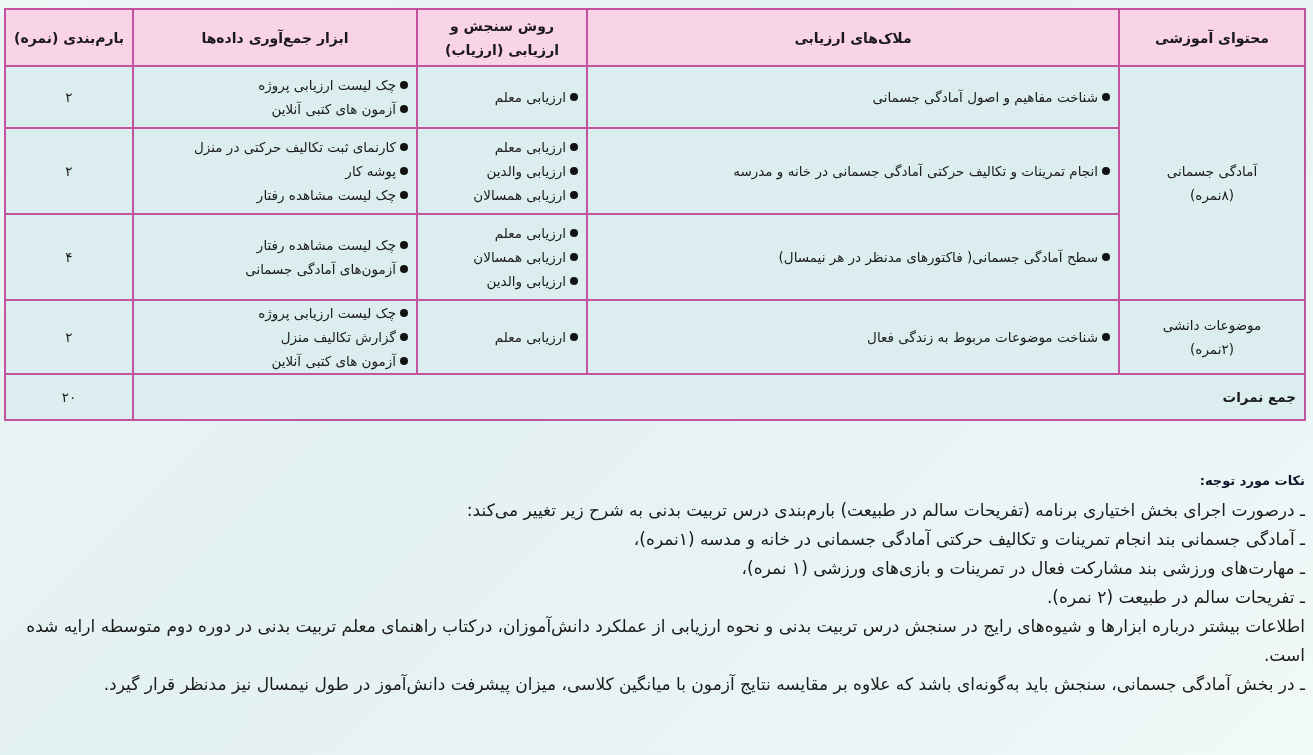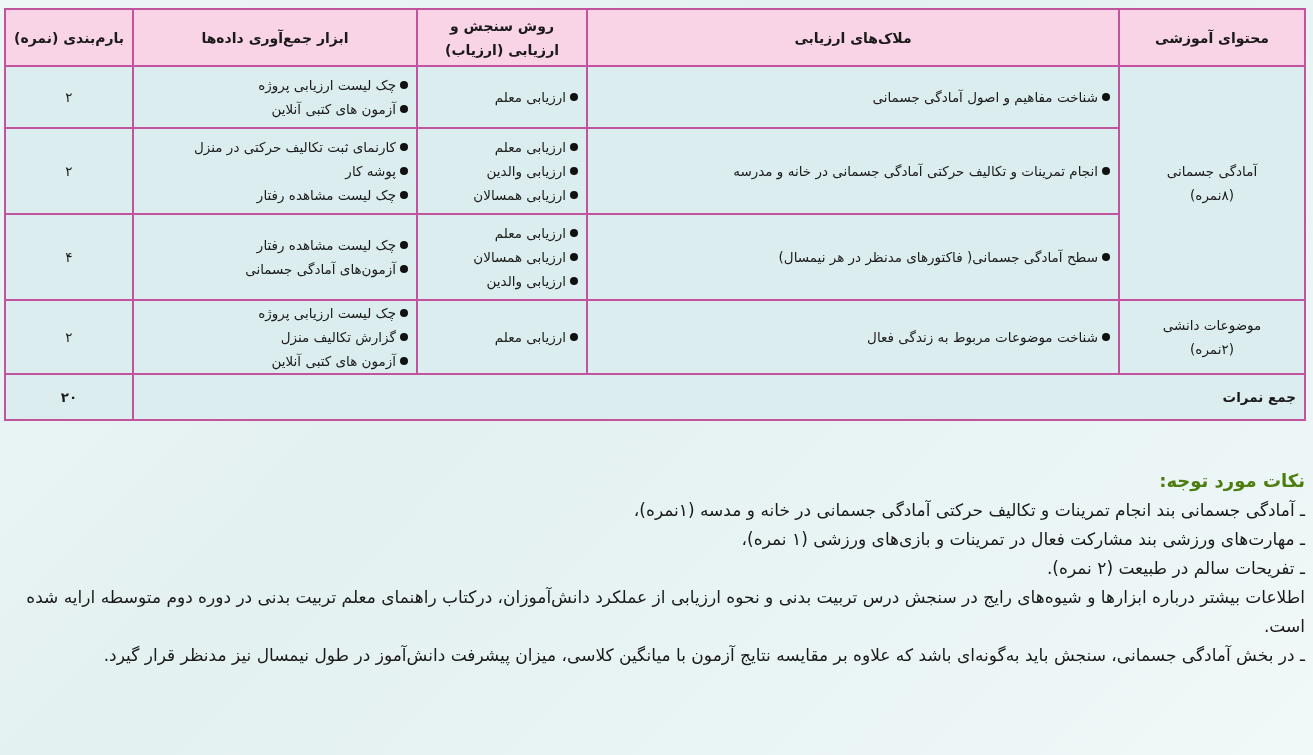--- a/index.html
+++ b/index.html
@@ -28,26 +28,26 @@
   table.eval td { background:#dcedef; }
   td.center { text-align:center; }
   td.list { text-align:right; }
   ul { list-style:none; margin:0; padding:0; }
   ul li { position:relative; padding-right:12px; white-space:nowrap; }
   ul li::before {
     content:""; position:absolute; right:0; top:8px; width:8px; height:8px; border-radius:50%; background:#111;
   }
   .score { text-align:center; font-size:14px; }
   .total-label { font-weight:bold; font-size:14px; }
-  .total-value { text-align:center; font-weight:bold; font-size:14px; }
+  .total-value { text-align:center; font-weight:normal; font-size:14px; }
   .notes {
     position:absolute; right:8px; top:466px; width:1300px; direction:rtl; text-align:right;
     font-size:17px; line-height:29px; color:#1a1a1a;
   }
-  .notes .title { color:#4d7c0f; font-weight:bold; font-size:18px; line-height:30px; }
+  .notes .title { color:#0f172a; font-weight:bold; font-size:13px; line-height:30px; }
   .notes p { margin:0; }
 </style>
 </head>
 <body>
 
 <div class="table-wrap">
   <table class="eval">
     <colgroup>
       <col style="width:186px">
       <col style="width:532px">
@@ -163,18 +163,19 @@
       <tr style="height:46px">
         <td colspan="4" class="total-label">جمع نمرات</td>
         <td class="total-value">۲۰</td>
       </tr>
     </tbody>
   </table>
 </div>
 
 <div class="notes">
   <p class="title">نکات مورد توجه:</p>
+  <p>ـ درصورت اجرای بخش اختیاری برنامه (تفریحات سالم در طبیعت) بارم‌بندی درس تربیت بدنی به شرح زیر تغییر می‌کند:</p>
   <p>ـ آمادگی جسمانی بند انجام تمرینات و تکالیف حرکتی آمادگی جسمانی در خانه و مدسه (۱نمره)،</p>
   <p>ـ مهارت‌های ورزشی بند مشارکت فعال در تمرینات و بازی‌های ورزشی (۱ نمره)،</p>
   <p>ـ تفریحات سالم در طبیعت (۲ نمره).</p>
   <p>اطلاعات بیشتر درباره ابزارها و شیوه‌های رایج در سنجش درس تربیت بدنی و نحوه ارزیابی از عملکرد دانش‌آموزان، درکتاب راهنمای معلم تربیت بدنی در دوره دوم متوسطه ارایه شده است.</p>
   <p>ـ در بخش آمادگی جسمانی، سنجش باید به‌گونه‌ای باشد که علاوه بر مقایسه نتایج آزمون با میانگین کلاسی، میزان پیشرفت دانش‌آموز در طول نیمسال نیز مدنظر قرار گیرد.</p>
 </div>
 
 </body></html>

